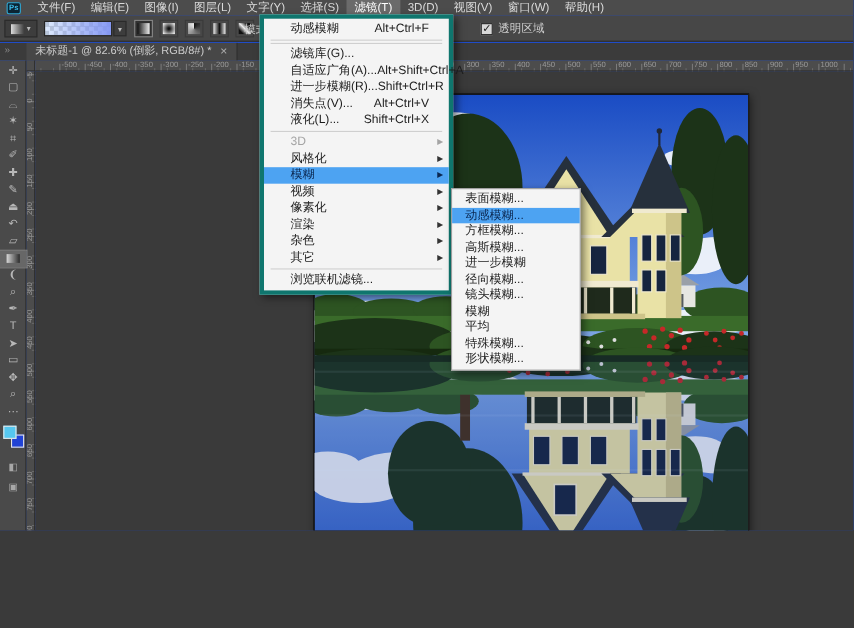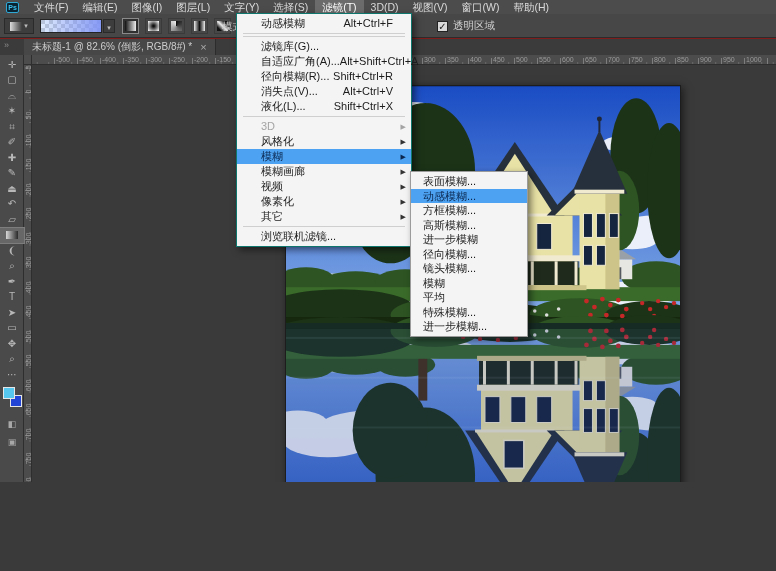--- a/index.html
+++ b/index.html
@@ -1,18 +1,18 @@
 <!DOCTYPE html>
 <html style="--fg: #56c8f0; --bg: #2143d6; --skyTop: #1a4cc4; --skyBottom: #85aee8; --cloud: #f2f5fb; --treeDark: #1c3318; --treeMid: #2d5422; --trunk: #463018; --wall: #e9e2a6; --wallShade: #cdc489; --roof: #26303c; --windowC: #16253f; --trim: #f0ead0; --grass: #3a6b2a; --flower: #c62828; --waterTint: #1a3a8a;"><head>
 <meta charset="utf-8">
 <style>
   * { box-sizing: border-box; margin: 0; padding: 0; }
   html,body { width:776px; height:571px; overflow:hidden; }
   body { font-family:"Liberation Sans","DejaVu Sans",sans-serif; background:#3a3a3a; cursor:default; }
-  #app { position:relative; width:776px; height:482px; background:#7f1d1d; overflow:hidden; }
+  #app { position:relative; width:776px; height:482px; background:#1d4ed8; overflow:hidden; }
 
   
   .menubar { position:absolute; left:0; top:0; width:776px; height:14px; background:#4c4c4c;
              display:flex; align-items:center; font-size:10.5px; color:#dadada; z-index:20; }
   .ps-logo { width:13px; height:11px; margin:0 8px 0 6px; background:#0b2433; border:1px solid #2fa8d5;
              border-radius:2px; color:#3fc1ef; font-size:7px; line-height:9px; text-align:center; font-weight:bold; }
   .menubar .mb-item { padding:0 7px; height:14px; line-height:14px; white-space:nowrap; }
   .menubar .mb-item.active { background:#6b6b6b; color:#ffffff; }
 
   
@@ -89,21 +89,21 @@
   .rlabel.v { left:-6px; width:20px; text-align:center; transform:rotate(-90deg); }
 
   
   .pasteboard { position:absolute; left:32px; top:65px; width:744px; height:506px; background:#3a3a3a; z-index:1; }
   .canvas { position:absolute; left:285px; top:85px; width:396px; height:476px; background:#000;
             box-shadow:2px 2px 8px rgba(0,0,0,0.55); z-index:2; border:1px solid #1d1d1d; }
   .canvas svg { display:block; }
 
   
   .menu { position:absolute; left:236px; top:13px; width:176px; background:#f4f4f4;
-          border:1px solid #0f766e; box-shadow:3px 3px 7px rgba(0,0,0,0.5); z-index:30;
+          border:4px solid #0f766e; box-shadow:3px 3px 7px rgba(0,0,0,0.5); z-index:30;
           padding:2px 0; font-size:11px; color:#1c1c1c; }
   .submenu { position:absolute; left:410px; top:171px; width:118px; background:#f4f4f4;
              border:1px solid #9b9b9b; box-shadow:3px 3px 7px rgba(0,0,0,0.5); z-index:31;
              padding:2px 0; font-size:11px; color:#1c1c1c; }
   .mi { position:relative; height:15px; line-height:15px; padding:0 18px 0 24px;
         display:flex; white-space:nowrap; }
   .submenu .mi { height:14.5px; line-height:14.5px; padding:0 10px 0 12px; }
   .mi .mi-shortcut { margin-left:auto; color:#1c1c1c; }
   .mi .mi-arrow { position:absolute; right:5px; top:0; font-size:7px; color:#333333; }
   .mi.disabled, .mi.disabled .mi-shortcut, .mi.disabled .mi-arrow { color:#a4a4a4; }
@@ -515,21 +515,21 @@
       </div>
 
       <div class="mi no-arrow">
         <span class="mi-label">自适应广角(A)...</span>
         <span class="mi-shortcut">Alt+Shift+Ctrl+A</span>
 
       </div>
 
 
       <div class="mi no-arrow">
-        <span class="mi-label">径向模糊(R)...</span>
+        <span class="mi-label">进一步模糊(R)...</span>
         <span class="mi-shortcut">Shift+Ctrl+R</span>
 
       </div>
 
       <div class="mi no-arrow">
         <span class="mi-label">消失点(V)...</span>
         <span class="mi-shortcut">Alt+Ctrl+V</span>
 
       </div>
 
@@ -550,41 +550,46 @@
         <span class="mi-shortcut"></span>
         <span class="mi-arrow">▶</span>
       </div>
 
       <div class="mi highlighted">
         <span class="mi-label">模糊</span>
         <span class="mi-shortcut"></span>
         <span class="mi-arrow">▶</span>
       </div>
 
-      <div class="mi">
-        <span class="mi-label">模糊画廊</span>
-        <span class="mi-shortcut"></span>
-        <span class="mi-arrow">▶</span>
-      </div>
 
 
 
       <div class="mi">
         <span class="mi-label">视频</span>
         <span class="mi-shortcut"></span>
         <span class="mi-arrow">▶</span>
       </div>
 
       <div class="mi">
         <span class="mi-label">像素化</span>
         <span class="mi-shortcut"></span>
         <span class="mi-arrow">▶</span>
       </div>
 
-
+      <div class="mi">
+        <span class="mi-label">渲染</span>
+        <span class="mi-shortcut"></span>
+        <span class="mi-arrow">▶</span>
+      </div>
+
+      <div class="mi">
+        <span class="mi-label">杂色</span>
+        <span class="mi-shortcut"></span>
+        <span class="mi-arrow">▶</span>
+      </div>
 
       <div class="mi">
         <span class="mi-label">其它</span>
         <span class="mi-shortcut"></span>
         <span class="mi-arrow">▶</span>
       </div>
     <div class="menu-sep"></div>
       <div class="mi no-arrow">
         <span class="mi-label">浏览联机滤镜...</span>
         <span class="mi-shortcut"></span>
@@ -628,17 +633,17 @@
 
       <div class="mi no-arrow">
         <span class="mi-label">平均</span>
       </div>
 
       <div class="mi no-arrow">
         <span class="mi-label">特殊模糊...</span>
       </div>
 
       <div class="mi no-arrow">
-        <span class="mi-label">进一步模糊...</span>
+        <span class="mi-label">形状模糊...</span>
       </div>
     </div>
 
 </div>
 
 </body></html>

